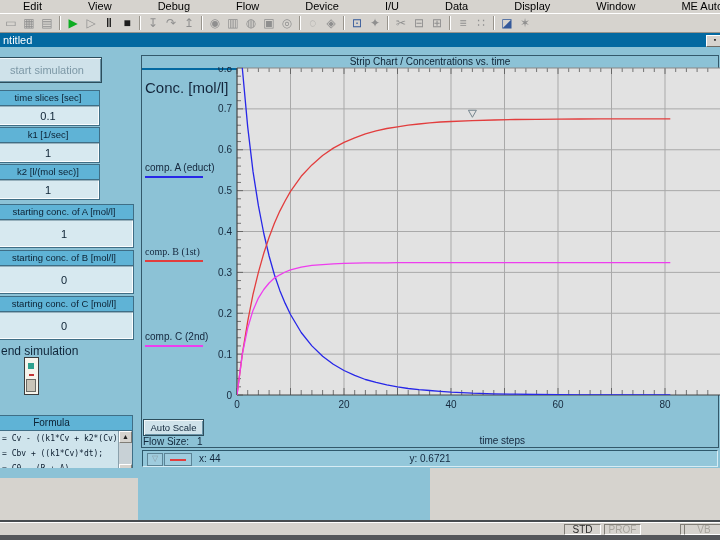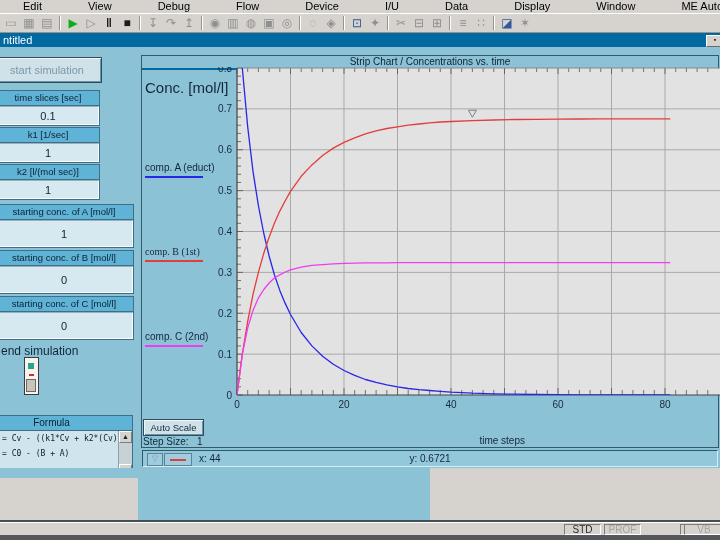--- a/index.html
+++ b/index.html
@@ -128,20 +128,21 @@
   <div id="toggle">
     <div class="tg-green"></div>
     <div class="tg-red"></div>
     <div class="tg-knob"></div>
   </div>
 
   <div id="formula">
     <div class="ctrl-head">Formula</div>
     <div id="formula-body">
         <div>= Cv - ((k1*Cv + k2*(Cv)^2)*</div>
+        <div>= Cbv + ((k1*Cv)*dt);</div>
         <div>= C0 - (B + A)</div>
       </div>
     <div class="vscroll">
       <div class="sb-btn" style="top:0">▲</div>
       <div class="sb-btn" style="bottom:0">▼</div>
     </div>
   </div>
 
   <div id="chart-box">
     <div id="chart-title">Strip Chart / Concentrations vs. time</div>
@@ -330,21 +331,21 @@
       <div class="legend" style="left: 145px; top: 246px; font-family: Liberation Serif, serif;">
         <div>comp. B (1st)</div>
         <div class="legend-line" style="background: rgb(226, 61, 61);"></div>
       </div>
       <div class="legend" style="left: 145px; top: 331px;">
         <div>comp. C (2nd)</div>
         <div class="legend-line" style="background: rgb(238, 61, 238);"></div>
       </div>
     </div>
   <div id="autoscale-btn" class="btn">Auto Scale</div>
-  <div id="stepsize-label">Step Size:</div>
+  <div id="stepsize-label">Flow Size:</div>
   <div id="stepsize-value">1</div>
   <div id="timesteps-label">time steps</div>
 
   <div id="cursor-row">
     <div id="cursor-tri-cell">▽</div>
     <div id="cursor-line-cell">
         <div style="background: rgb(226, 61, 61);"></div>
       </div>
     <span id="cursor-x">x: 44</span>
     <span id="cursor-y">y: 0.6721</span>

